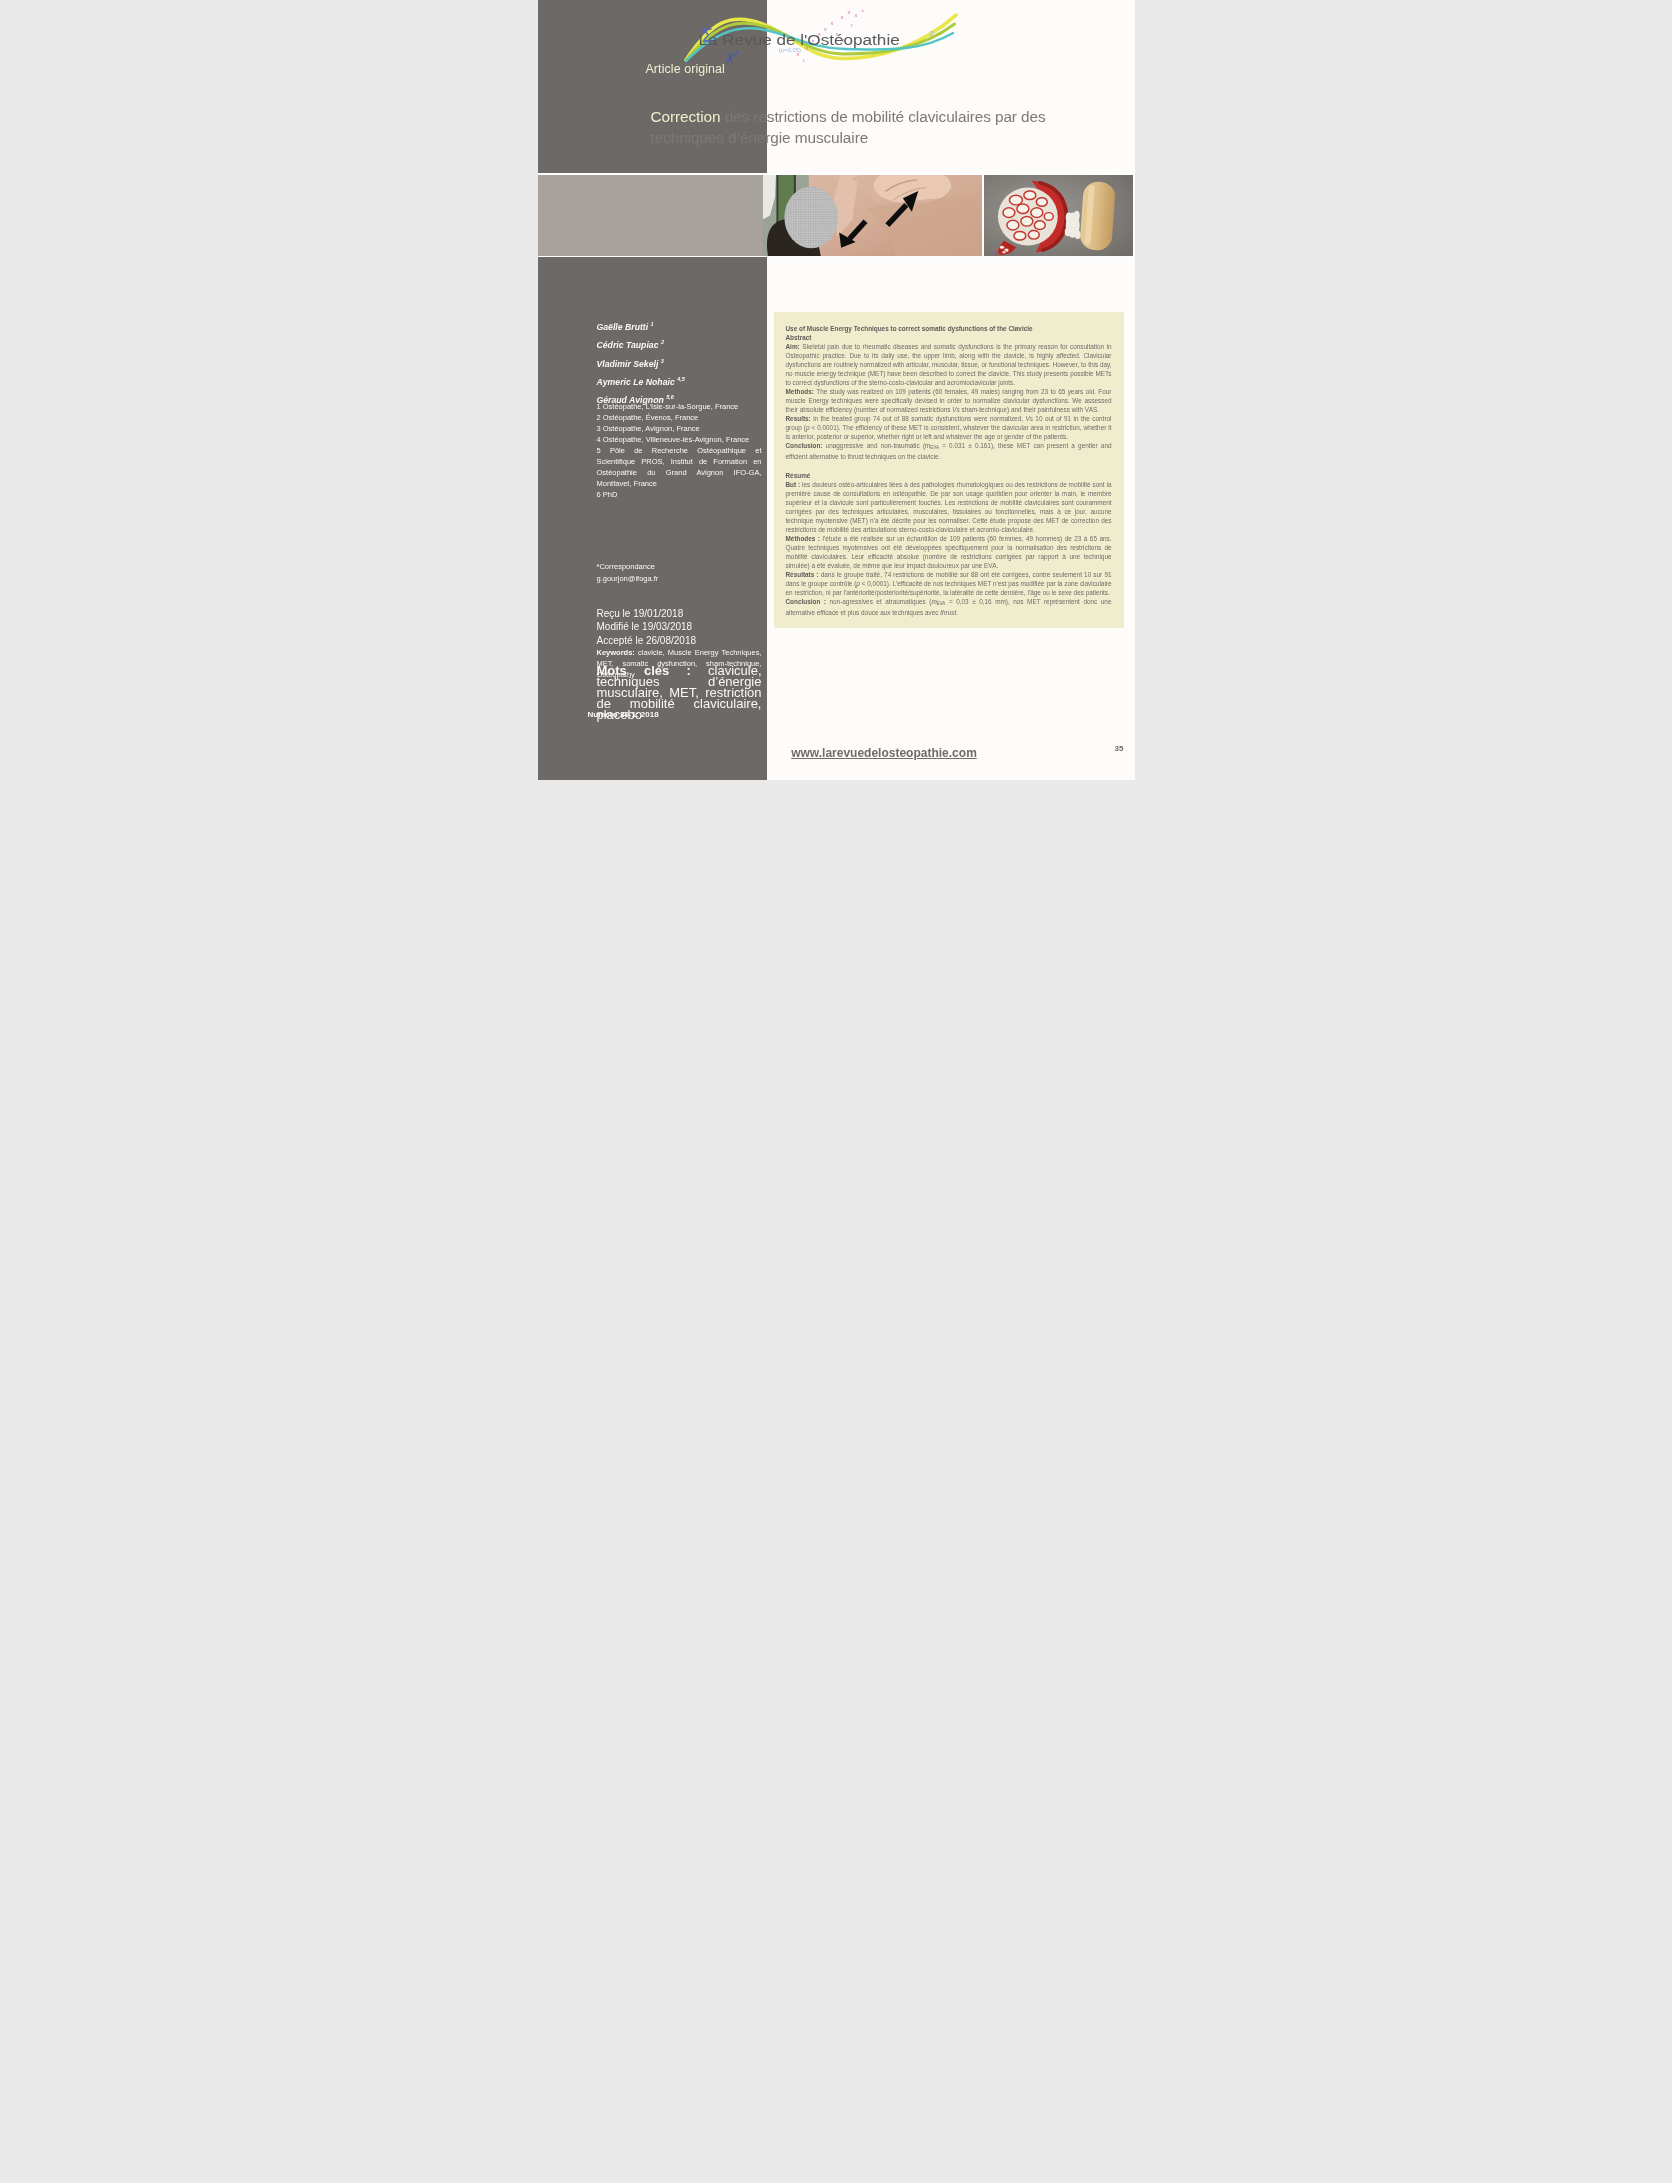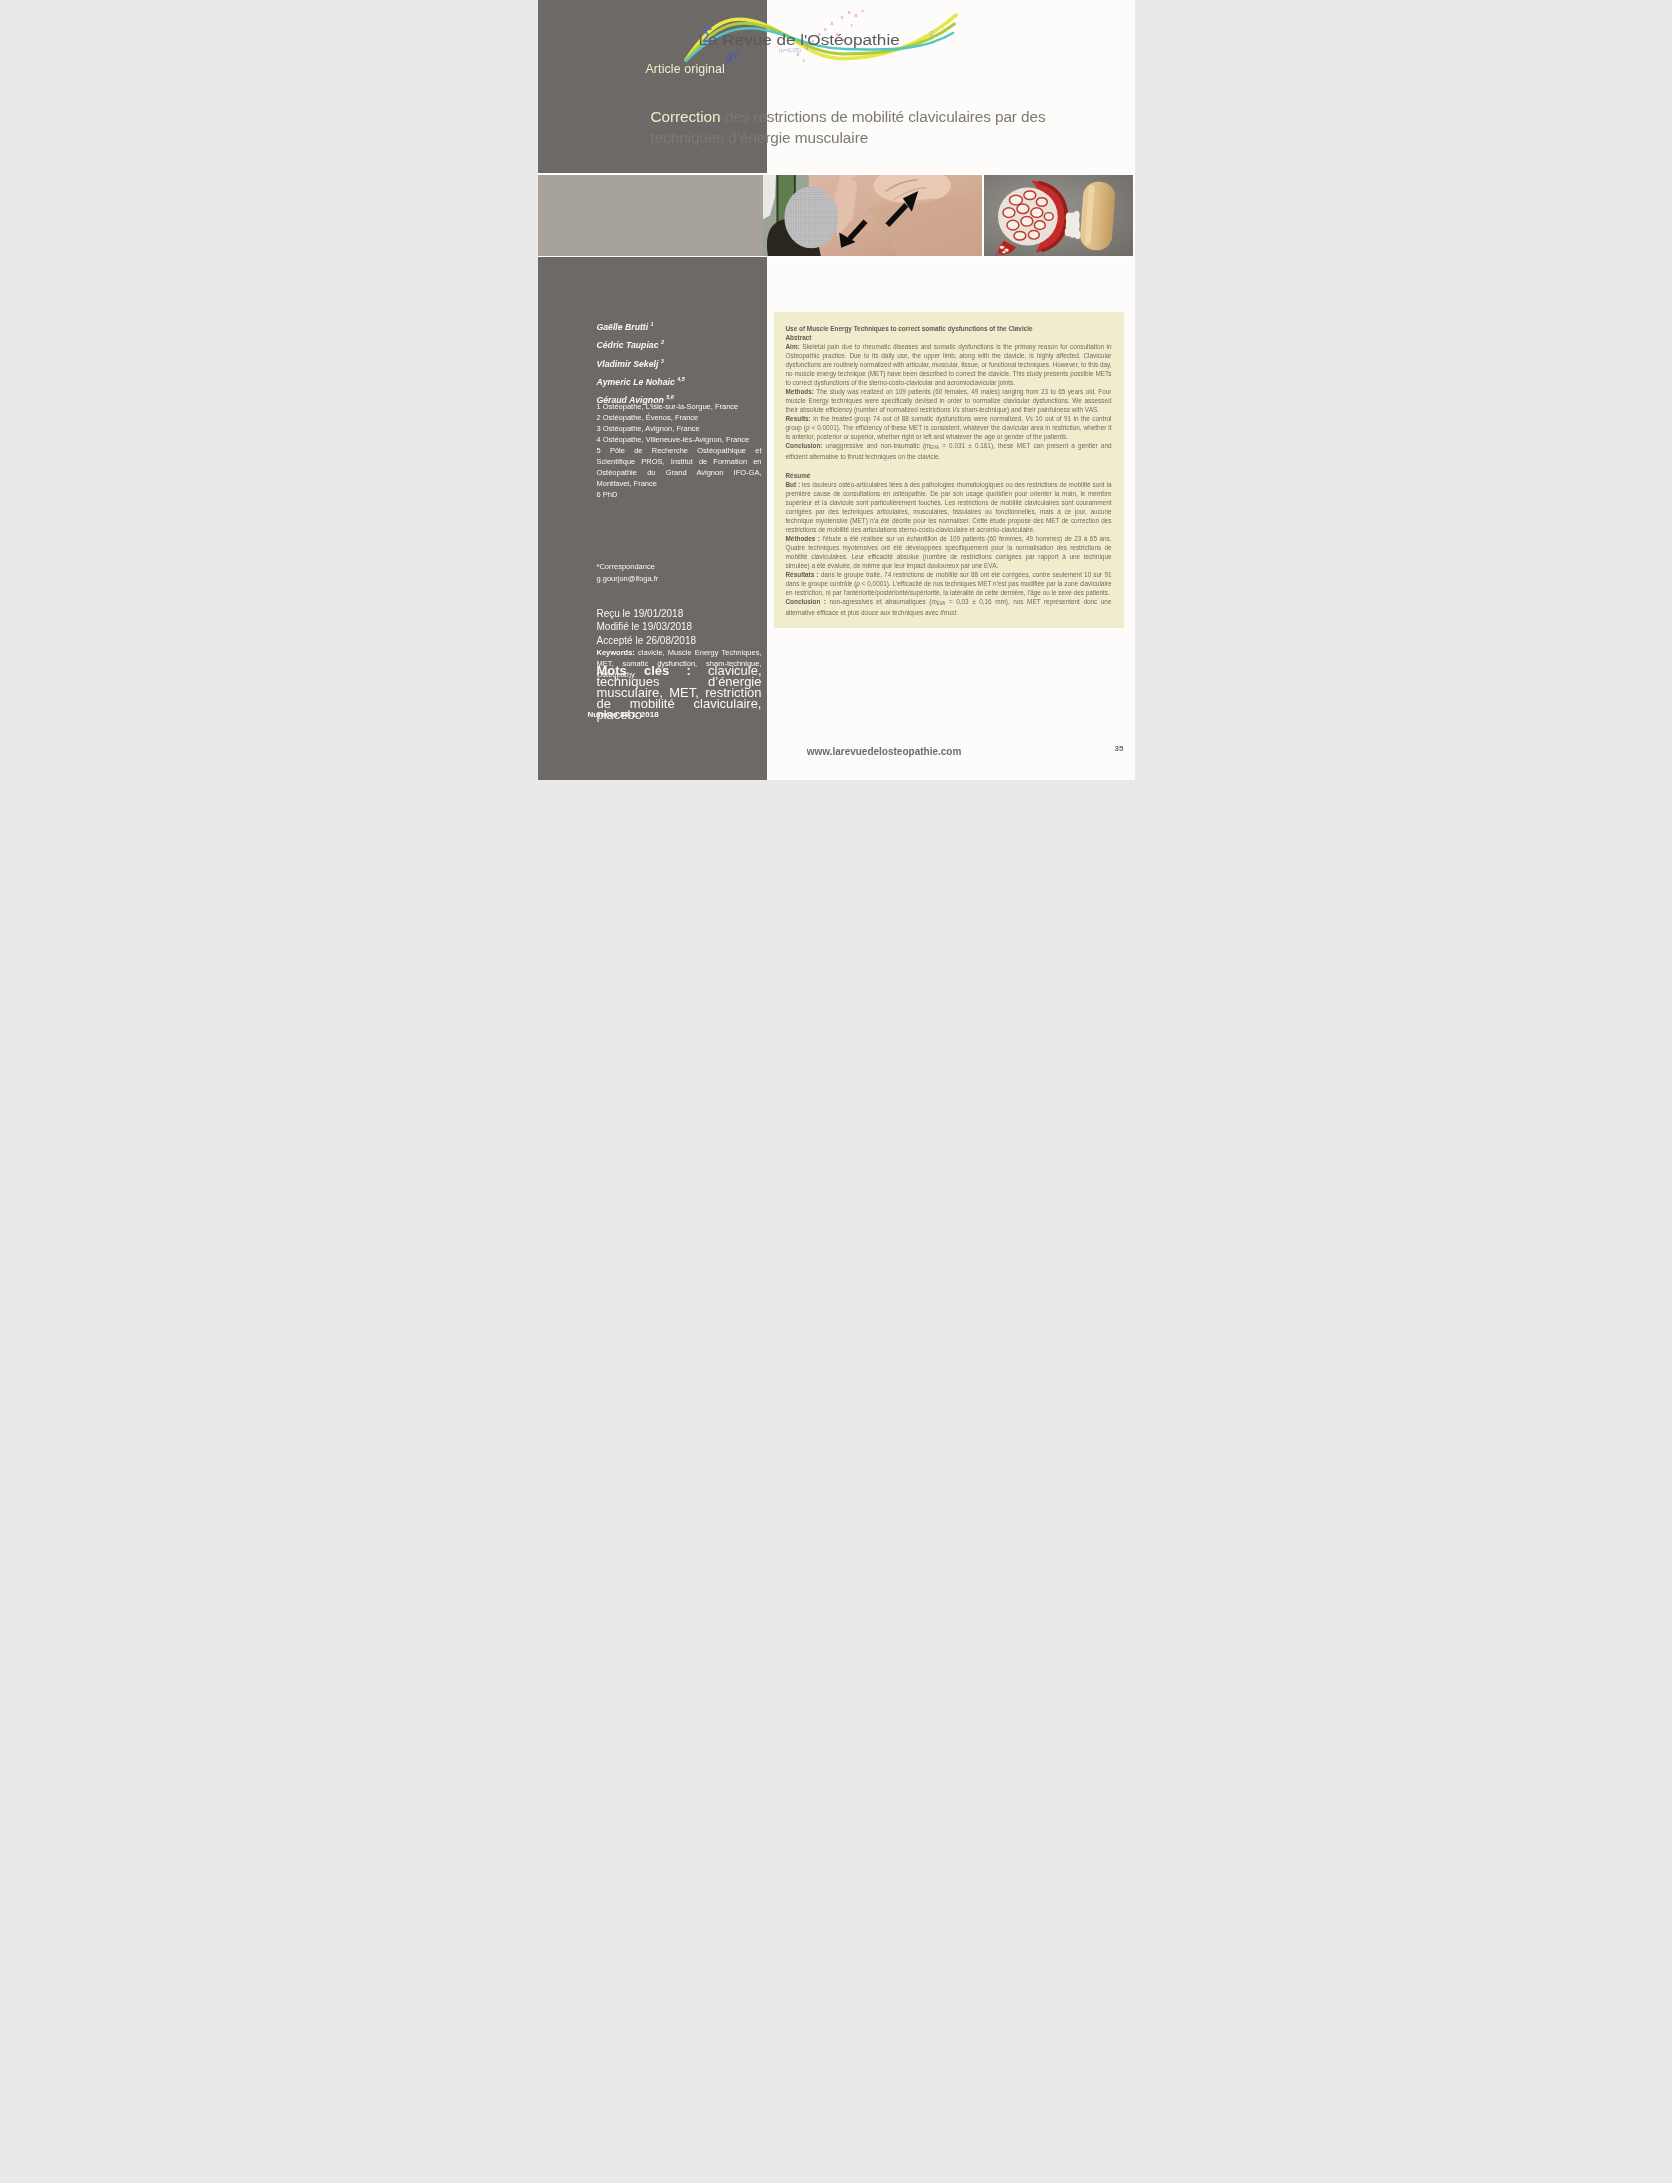--- a/index.html
+++ b/index.html
@@ -43,21 +43,21 @@
   }
   .abstract-box p{margin:0;}
   .ab-strong{font-weight:bold;color:#5d5b57;}
   .gap{height:9.5px;}
   .b{font-weight:bold;color:#5d5b57;}
   .i{font-style:italic;}
   .sub{font-size:70%;vertical-align:-0.25em;}
   
   .footer-issue{position:absolute;left:50px;top:710px;font-size:8px;font-weight:bold;color:#fbfaf6;}
   .footer-url{position:absolute;left:197px;top:746px;width:299px;text-align:center;
-              font-size:10px;font-weight:bold;color:#6f6c6a;}
+              font-size:12px;font-weight:bold;color:#6f6c6a;text-decoration:underline;}
   .footer-page{position:absolute;right:11px;top:744px;font-size:8px;font-weight:bold;color:#6f6c6a;}
 </style>
 </head>
 <body>
 
 <div class="page">
   <div class="sidebar"></div>
 
   <div class="logo">
     <svg viewBox="0 0 560 112">

